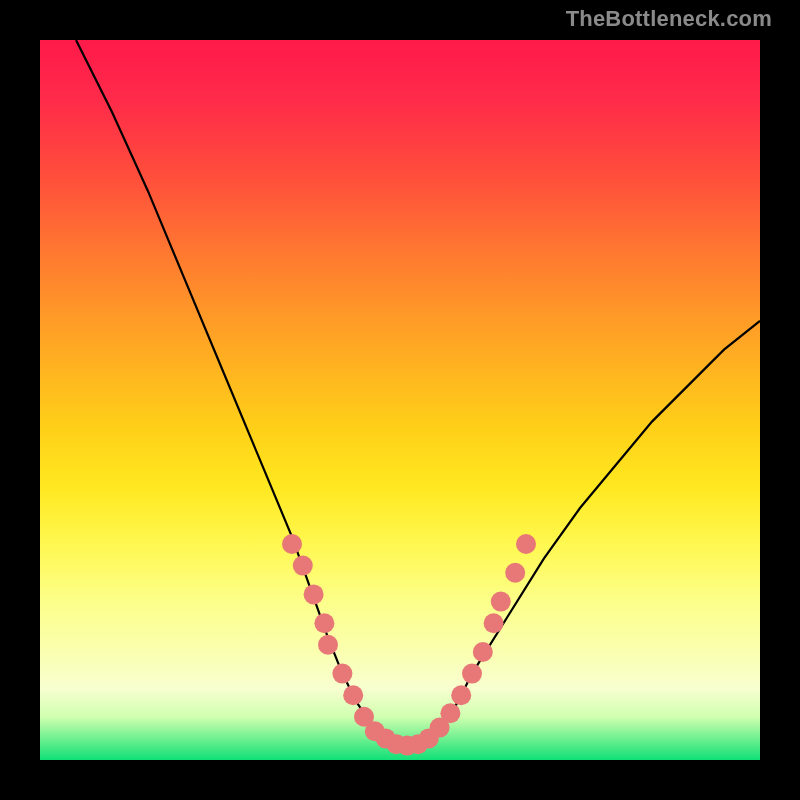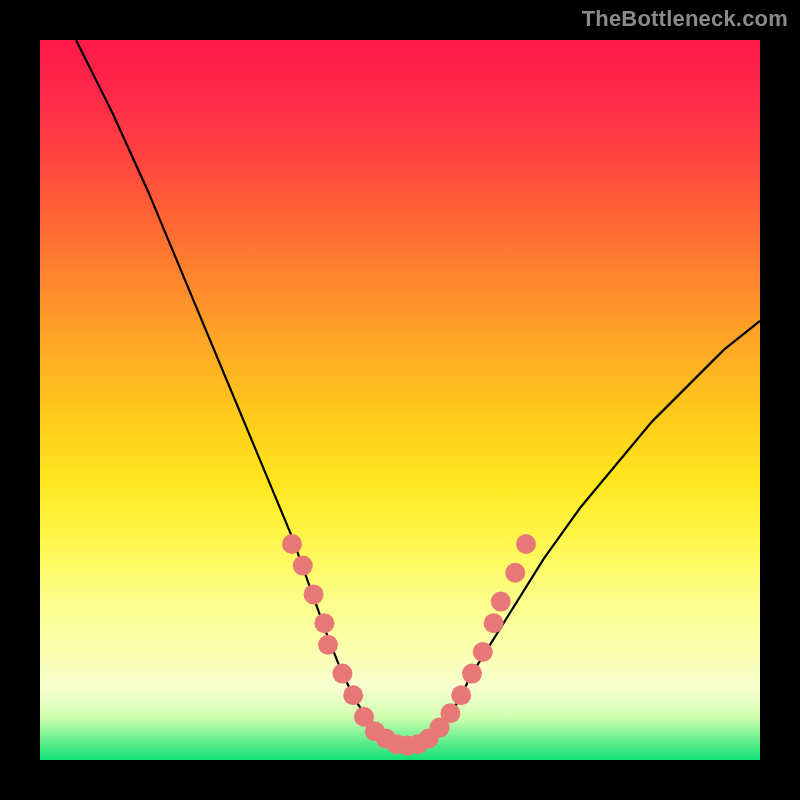--- a/index.html
+++ b/index.html
@@ -32,21 +32,21 @@
       #faffb0 85%,
       #f8ffd0 90%,
       #d0ffb0 94%,
       #70f090 97%,
       #10e078 100%
     );
   }
   .watermark {
     position: absolute;
     top: 6px;
-    right: 12px;
+    right: 28px;
     font-family: Arial, Helvetica, sans-serif;
     font-size: 22px;
     font-weight: bold;
     color: #8a8a8a;
     letter-spacing: 0.2px;
   }
   svg {
     position: absolute;
     left: 0;
     top: 0;

